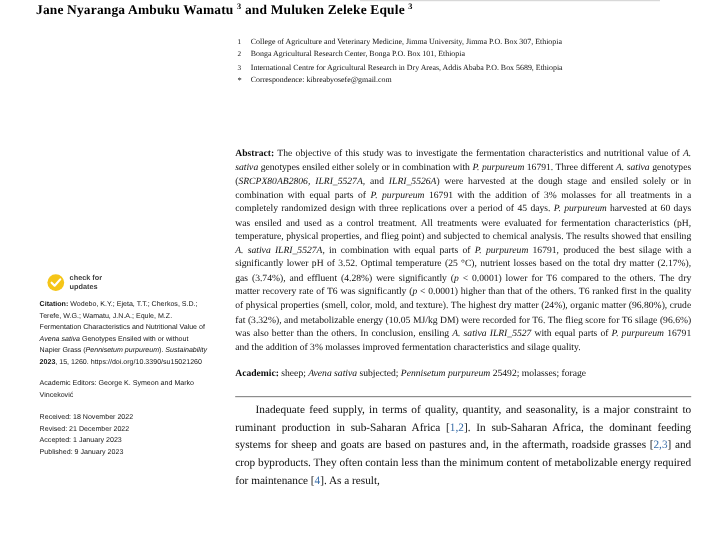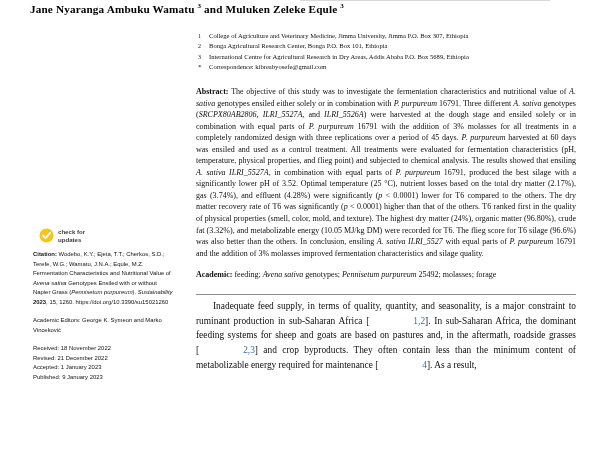--- a/index.html
+++ b/index.html
@@ -136,20 +136,21 @@
     left: 196px;
     top: 86px;
     width: 380px;
   }
   .abstract {
     font-size: 8.0px;
     line-height: 11.55px;
     text-align: justify;
     color: #0f0f0f;
     letter-spacing: 0.01px;
+    margin-top: 36px;
   }
   .abstract b { font-weight: bold; }
   .abstract i { font-style: italic; }
 
   .keywords {
     margin-top: 10px;
     font-size: 8.0px;
     line-height: 11.5px;
     color: #0f0f0f;
   }
@@ -171,21 +172,21 @@
     color: #0b0b0b;
   }
   .body-text {
     margin-top: 4px;
     font-size: 9.4px;
     line-height: 14.6px;
     text-align: justify;
     color: #0f0f0f;
   }
   .body-text p { margin: 0; text-indent: 17px; }
-  .ref { color: #3a6ea8; padding-left: 44px; }
+  .ref { color: #3a6ea8; }
 
   
   .top-artifact {
     position: absolute;
     left: 300px;
     top: 0px;
     width: 250px;
     height: 1px;
     background: #d8d8d8;
   }
@@ -252,21 +253,21 @@
       <div><span>Revised:</span><span> 21 December 2022</span></div>
       <div><span>Accepted:</span><span> 1 January 2023</span></div>
       <div><span>Published:</span><span> 9 January 2023</span></div>
     </div>
   </div>
 
   <div class="main">
 
     <div class="abstract"><b>Abstract:</b><span> The objective of this study was to investigate the fermentation characteristics and nutritional value of </span><i>A. sativa</i><span> genotypes ensiled either solely or in combination with </span><i>P. purpureum</i><span> 16791. Three different </span><i>A. sativa</i><span> genotypes (</span><i>SRCPX80AB2806, ILRI_5527A,</i><span> and </span><i>ILRI_5526A</i><span>) were harvested at the dough stage and ensiled solely or in combination with equal parts of </span><i>P. purpureum</i><span> 16791 with the addition of 3% molasses for all treatments in a completely randomized design with three replications over a period of 45 days. </span><i>P. purpureum</i><span> harvested at 60 days was ensiled and used as a control treatment. All treatments were evaluated for fermentation characteristics (pH, temperature, physical properties, and flieg point) and subjected to chemical analysis. The results showed that ensiling </span><i>A. sativa ILRI_5527A</i><span>, in combination with equal parts of </span><i>P. purpureum</i><span> 16791, produced the best silage with a significantly lower pH of 3.52. Optimal temperature (25 °C), nutrient losses based on the total dry matter (2.17%), gas (3.74%), and effluent (4.28%) were significantly (</span><i>p</i><span> &lt; 0.0001) lower for T6 compared to the others. The dry matter recovery rate of T6 was significantly (</span><i>p</i><span> &lt; 0.0001) higher than that of the others. T6 ranked first in the quality of physical properties (smell, color, mold, and texture). The highest dry matter (24%), organic matter (96.80%), crude fat (3.32%), and metabolizable energy (10.05 MJ/kg DM) were recorded for T6. The flieg score for T6 silage (96.6%) was also better than the others. In conclusion, ensiling </span><i>A. sativa ILRI_5527</i><span> with equal parts of </span><i>P. purpureum</i><span> 16791 and the addition of 3% molasses improved fermentation characteristics and silage quality.</span></div>
 
-    <div class="keywords"><b>Academic:</b><span> feeding; </span><i>Avena sativa</i><span> genotypes; </span><i>Pennisetum purpureum</i><span> 25492; molasses; forage</span></div>
+    <div class="keywords"><b>Academic:</b><span> sheep; </span><i>Avena sativa</i><span> subjected; </span><i>Pennisetum purpureum</i><span> 25492; molasses; forage</span></div>
 
     <div class="rule"></div>
 
 
     <div class="body-text">
       <p><span>Inadequate feed supply, in terms of quality, quantity, and seasonality, is a major constraint to ruminant production in sub-Saharan Africa [</span><span class="ref">1,2</span><span>]. In sub-Saharan Africa, the dominant feeding systems for sheep and goats are based on pastures and, in the aftermath, roadside grasses [</span><span class="ref">2,3</span><span>] and crop byproducts. They often contain less than the minimum content of metabolizable energy required for maintenance [</span><span class="ref">4</span><span>]. As a result,</span></p>
     </div>
   </div>
 
 </div>

